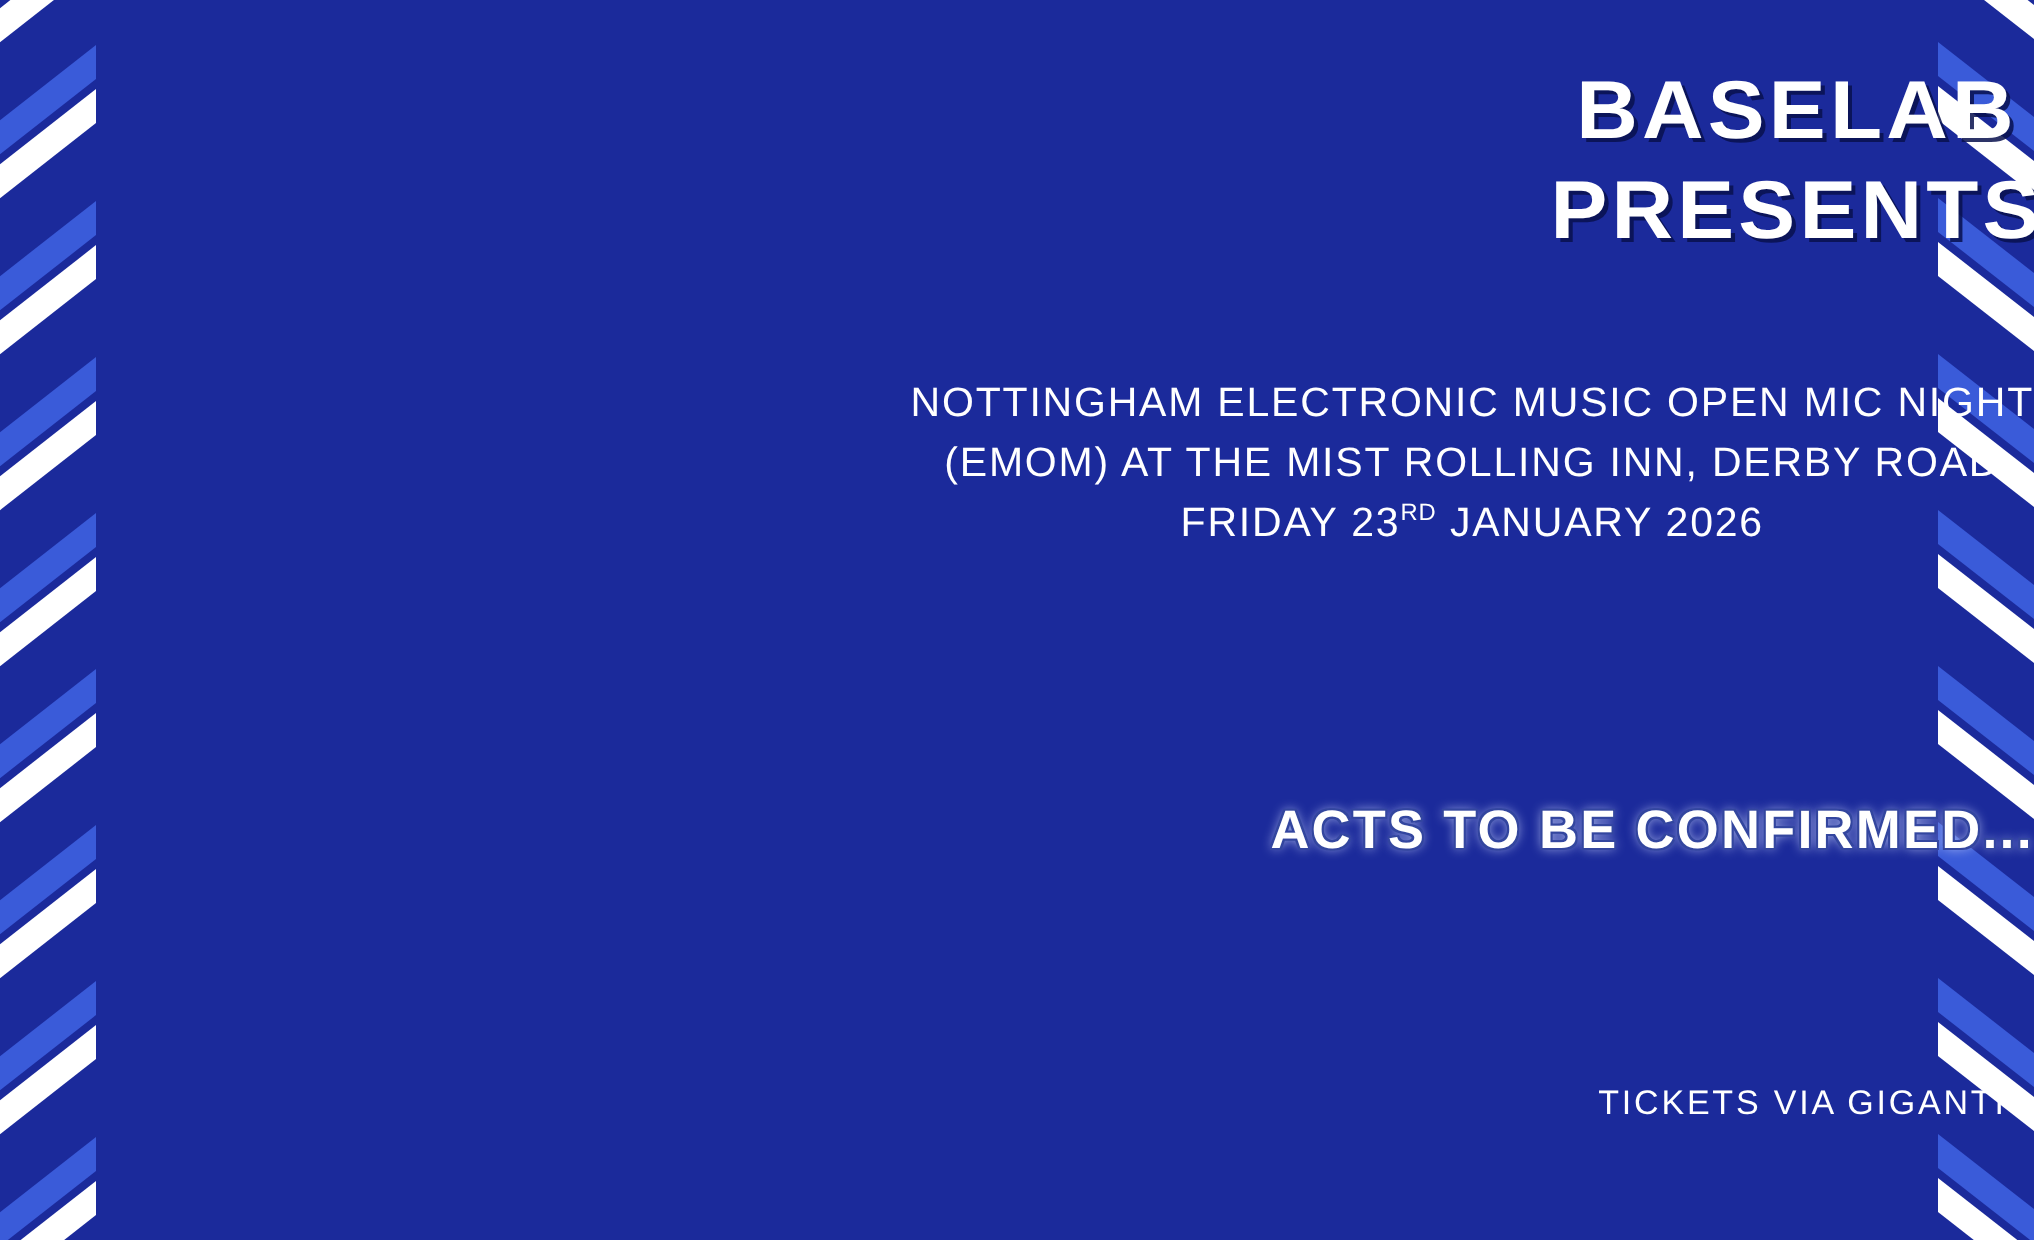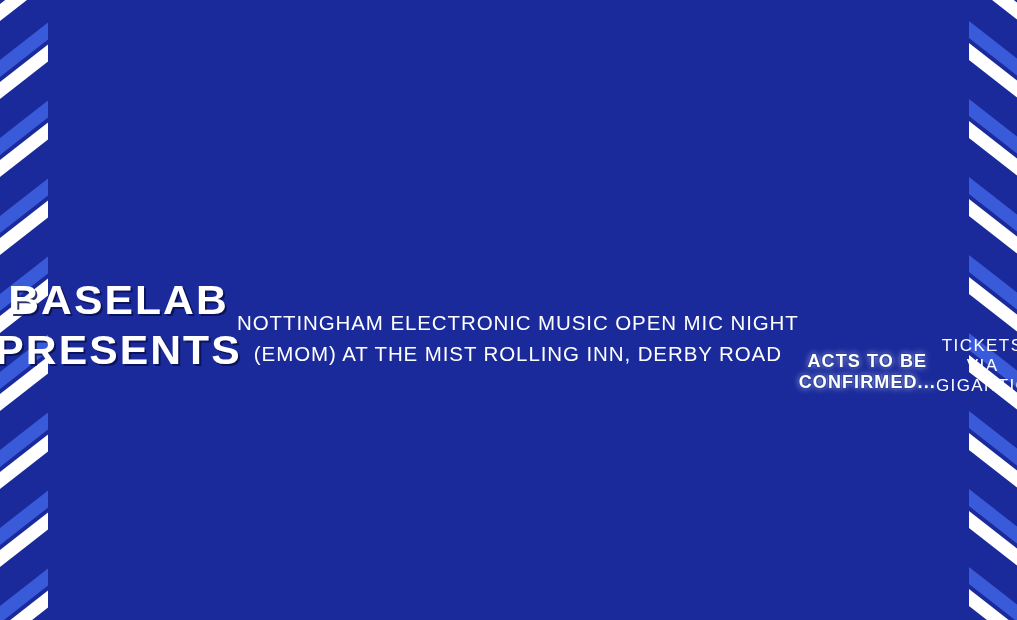--- a/index.html
+++ b/index.html
@@ -68,24 +68,25 @@
     top: 30px;
     background: #ffffff;
     transform: skewY(38deg);
   }
 
   
   .content {
     position: absolute;
     inset: 0;
     display: flex;
-    flex-direction: row;
-    align-items: center;
+    flex-direction: column;
+    align-items: flex-end;
     text-align: center;
     color: #ffffff;
+    margin-left: 28px;
   }
 
   .headline {
     margin-top: 30px;
     font-size: 41px;
     font-weight: 700;
     letter-spacing: 2.0px;
     line-height: 1.22;
     text-shadow: 2px 2px 0 rgba(8,16,78,0.85);
     transform: scaleX(1.04);
@@ -101,21 +102,21 @@
   }
   .details .line { display: block; white-space: nowrap; }
   .details sup {
     font-size: 0.58em;
     vertical-align: super;
     letter-spacing: 0.5px;
   }
 
   .acts {
     margin-top: 123px;
-    font-size: 18px;
+    font-size: 27px;
     font-weight: 700;
     letter-spacing: 1.1px;
     color: #ffffff;
     text-shadow:
       -1px -1px 0 #33469f,
        1px -1px 0 #33469f,
       -1px  1px 0 #33469f,
        1px  1px 0 #33469f,
        0 0 6px rgba(210,220,255,0.9);
   }
@@ -213,20 +214,21 @@
   <div class="content">
 
     <div class="headline">
       <span class="line1">BASELAB</span>
       <span class="line2">PRESENTS</span>
     </div>
 
     <div class="details">
       <span class="line">NOTTINGHAM ELECTRONIC MUSIC OPEN MIC NIGHT</span>
       <span class="line">(EMOM) AT THE MIST ROLLING INN, DERBY ROAD</span>
+      <span class="line"><span>FRIDAY 23</span><sup>RD</sup><span> JANUARY 2026</span></span>
     </div>
 
     <div class="acts">ACTS TO BE CONFIRMED...</div>
 
     <div class="tickets">TICKETS VIA GIGANTIC</div>
 
   </div>
 </div>
 
 </body></html>

